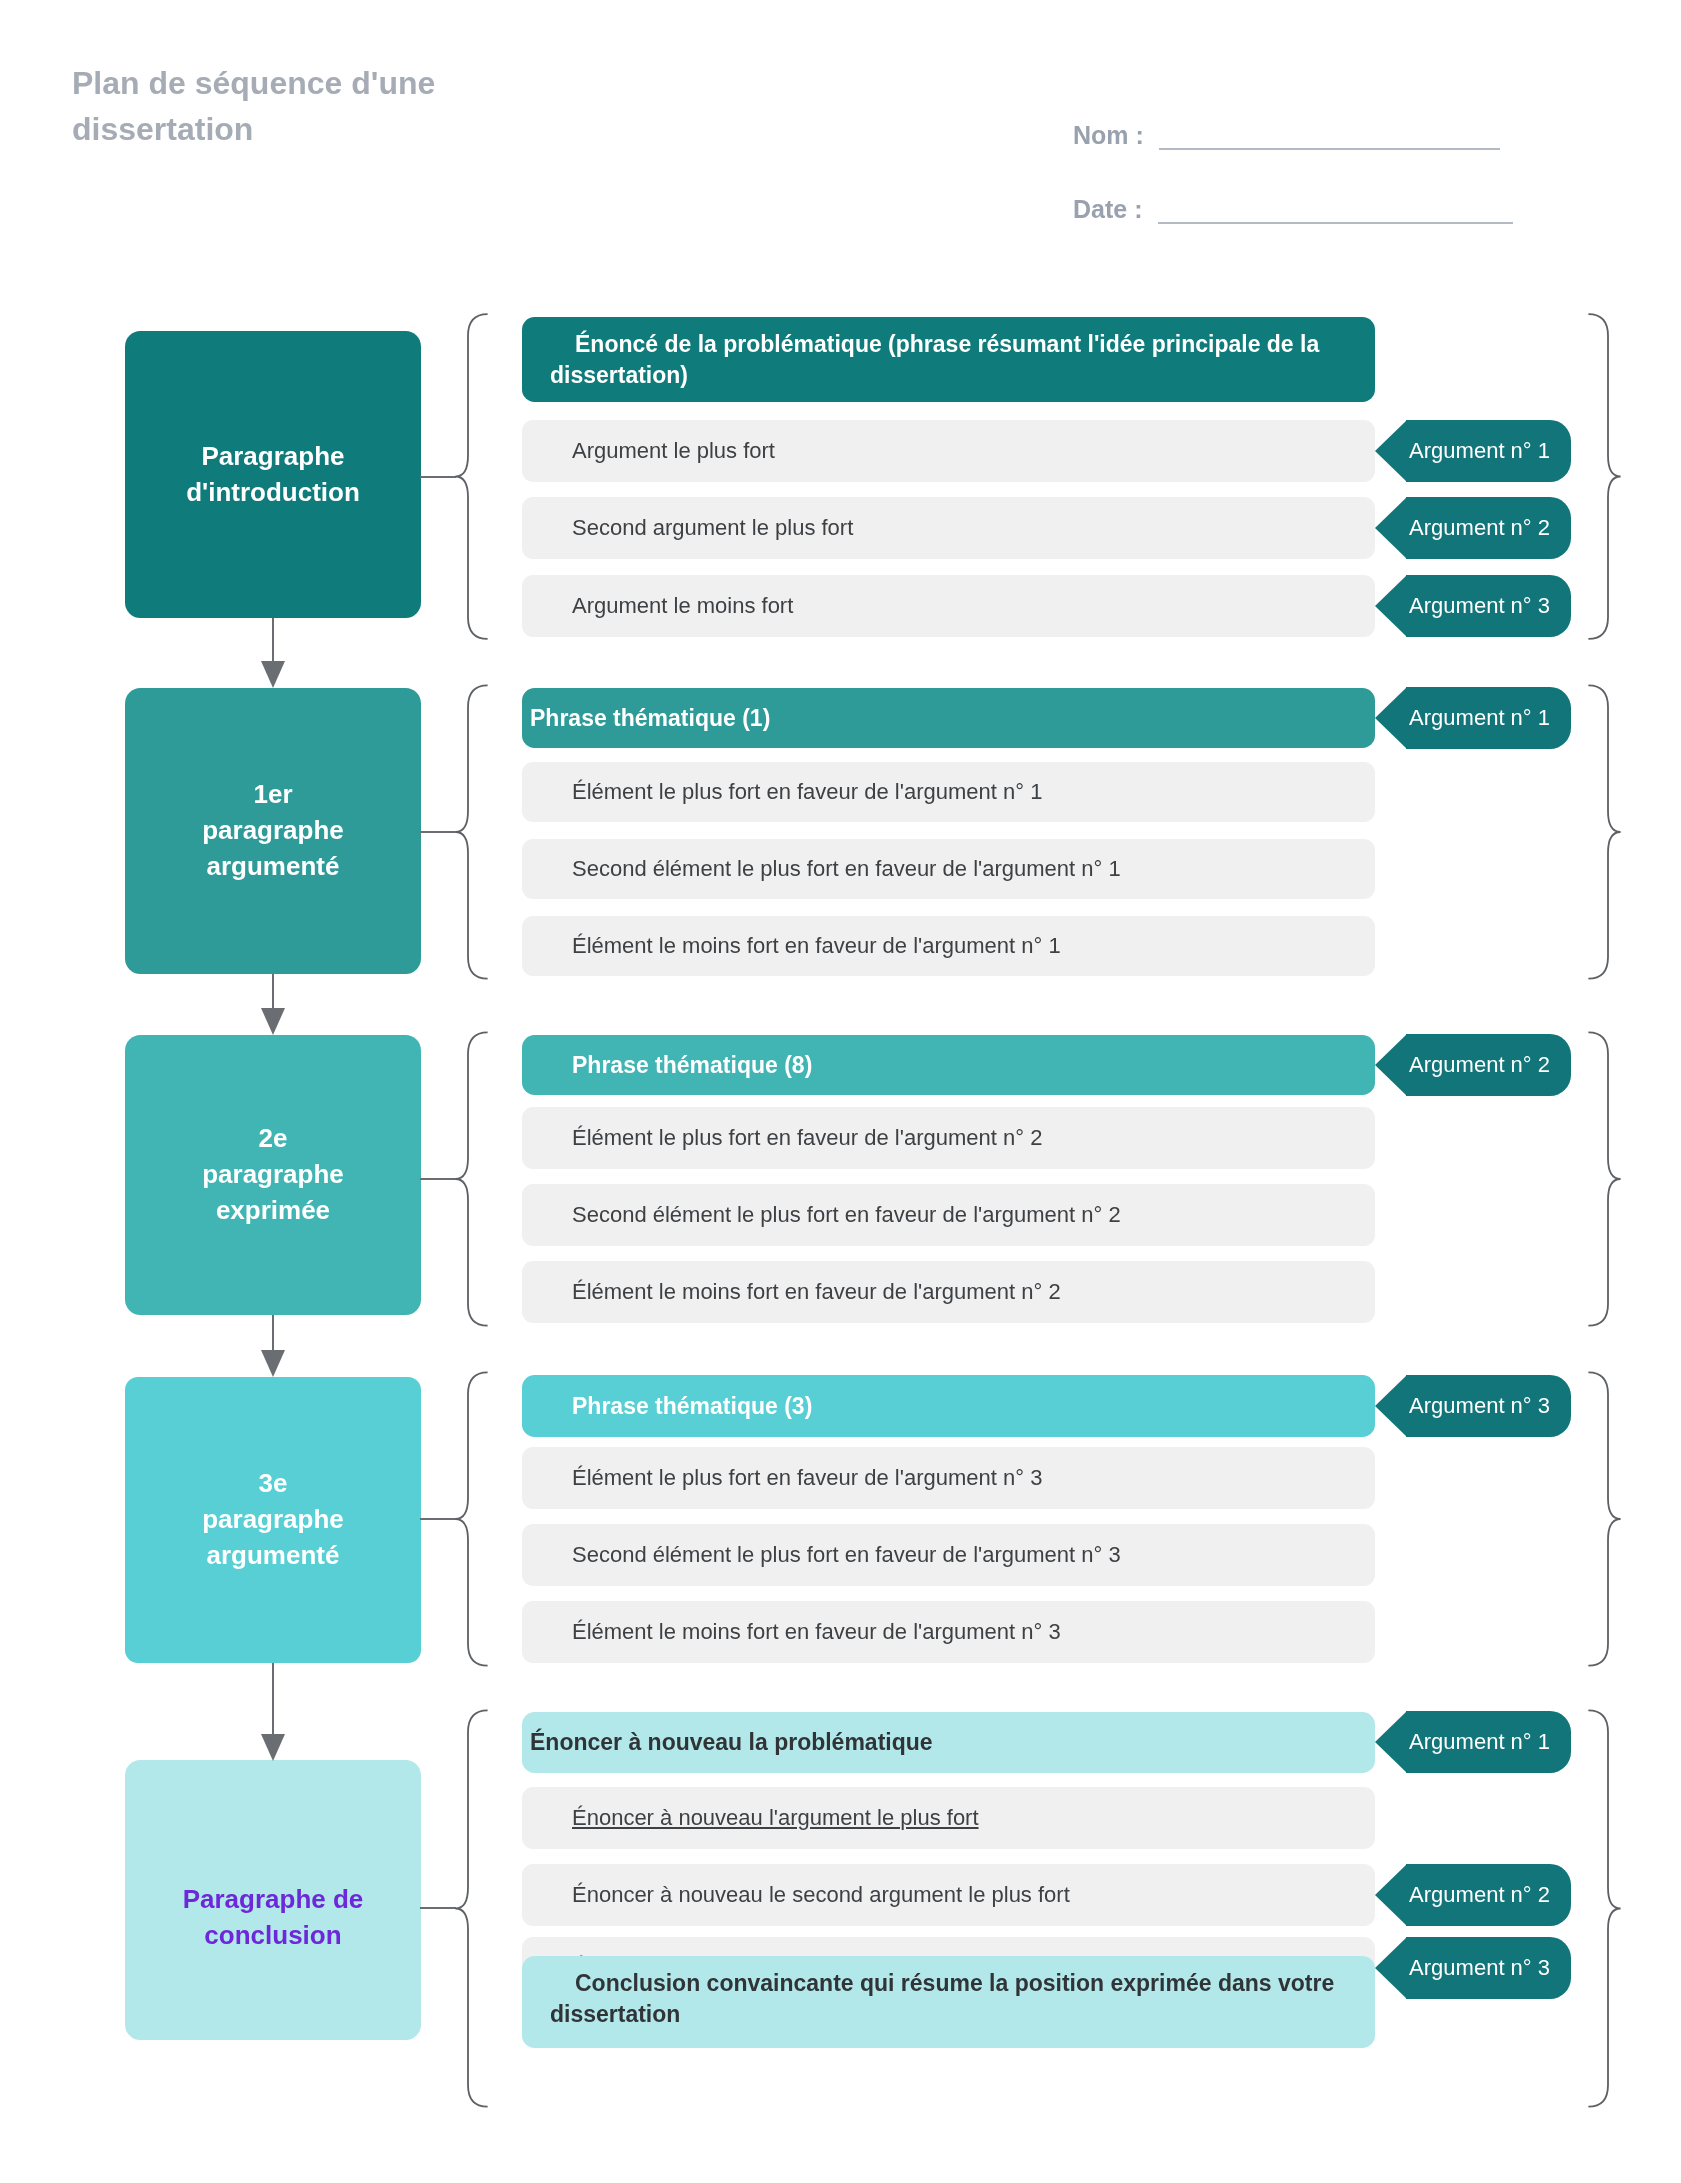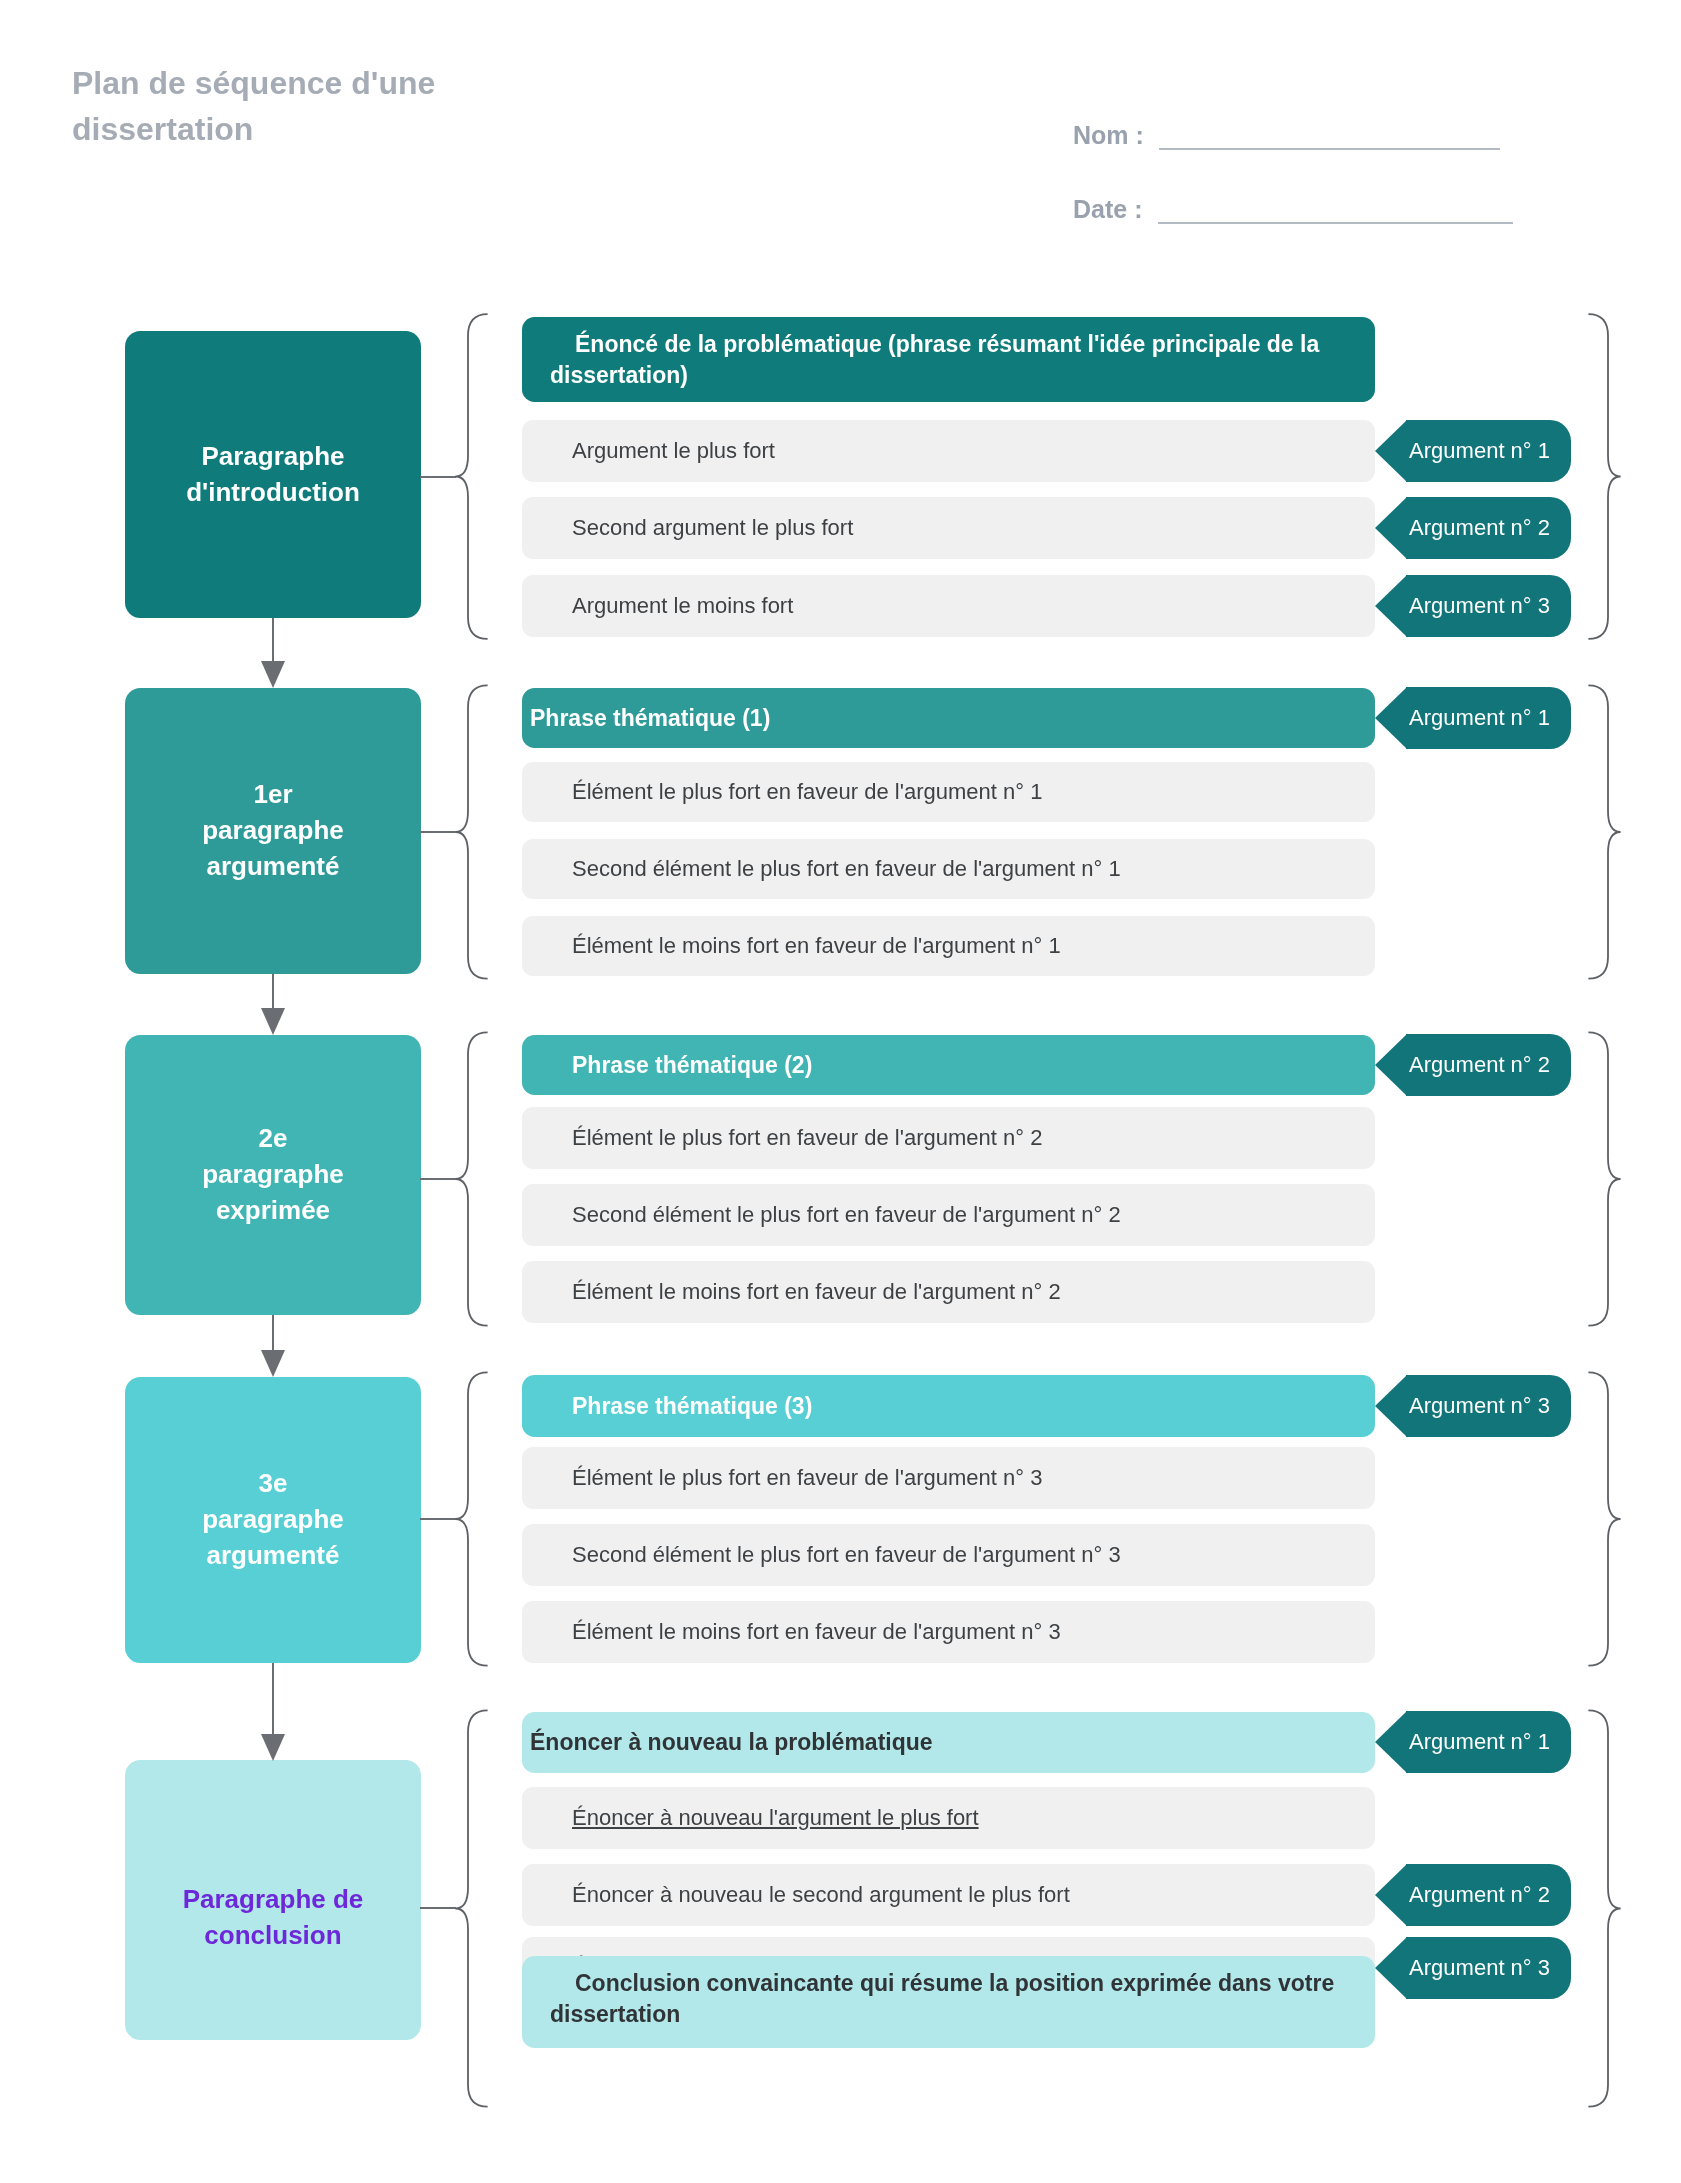--- a/index.html
+++ b/index.html
@@ -17,21 +17,21 @@
   .date-field{left:1073px;top:195px;}
   .date-field .field-line{width:355px;}
 
   
   .flow-box{position:absolute;left:125px;width:296px;border-radius:15.4px;
             display:flex;align-items:center;justify-content:center;text-align:center;}
   .box-label{font-size:26px;font-weight:bold;line-height:1.38;color:#ffffff;white-space:pre-line;}
   .c1{background:#0f7b7b;}
   .c2{background:#2e9b99;}
   .c3{background:#41b5b4;}
-  .c4{background:#57cfd4;}
+  .c4{background:#57cfd4;border-radius:13px;}
   .c5{background:#b2e8ea;}
   .flow-box.c5 .box-label{color:#6d28d9;margin-top:36px;}
 
   
   .arrow{position:absolute;left:261px;width:25px;}
   .arrow-line{position:absolute;left:11.2px;top:0;width:2.1px;background:#6a6e72;}
   .arrow-head{position:absolute;left:0;width:0;height:0;
               border-left:12.6px solid transparent;border-right:12.6px solid transparent;
               border-top:27px solid #6a6e72;}
   .connector{position:absolute;left:420px;width:36px;height:2.1px;background:#6a6e72;}
@@ -169,21 +169,21 @@
 
   <div class="sec-header c2" style="top:688px;height:60px;padding-left:8px;">Phrase thématique (1)</div>
   <div class="row" style="top:762px;height:60px;">Élément le plus fort en faveur de l'argument n° 1</div>
   <div class="row" style="top:839px;height:60px;">Second élément le plus fort en faveur de l'argument n° 1</div>
   <div class="row" style="top:916px;height:60px;">Élément le moins fort en faveur de l'argument n° 1</div>
   <div class="badge" style="top:687px;">
     <span class="badge-tip"></span>
     <span class="badge-body">Argument n° 1</span>
   </div>
 
-  <div class="sec-header c3" style="top:1035px;height:60px;">Phrase thématique (2)</div>
+  <div class="sec-header c3" style="top:1035px;height:60px;">Phrase thématique (8)</div>
   <div class="row" style="top:1107px;height:62px;">Élément le plus fort en faveur de l'argument n° 2</div>
   <div class="row" style="top:1184px;height:62px;">Second élément le plus fort en faveur de l'argument n° 2</div>
   <div class="row" style="top:1261px;height:62px;">Élément le moins fort en faveur de l'argument n° 2</div>
   <div class="badge" style="top:1034px;">
     <span class="badge-tip"></span>
     <span class="badge-body">Argument n° 2</span>
   </div>
 
   <div class="sec-header c4" style="top:1375px;height:62px;">Phrase thématique (3)</div>
   <div class="row" style="top:1447px;height:62px;">Élément le plus fort en faveur de l'argument n° 3</div>

